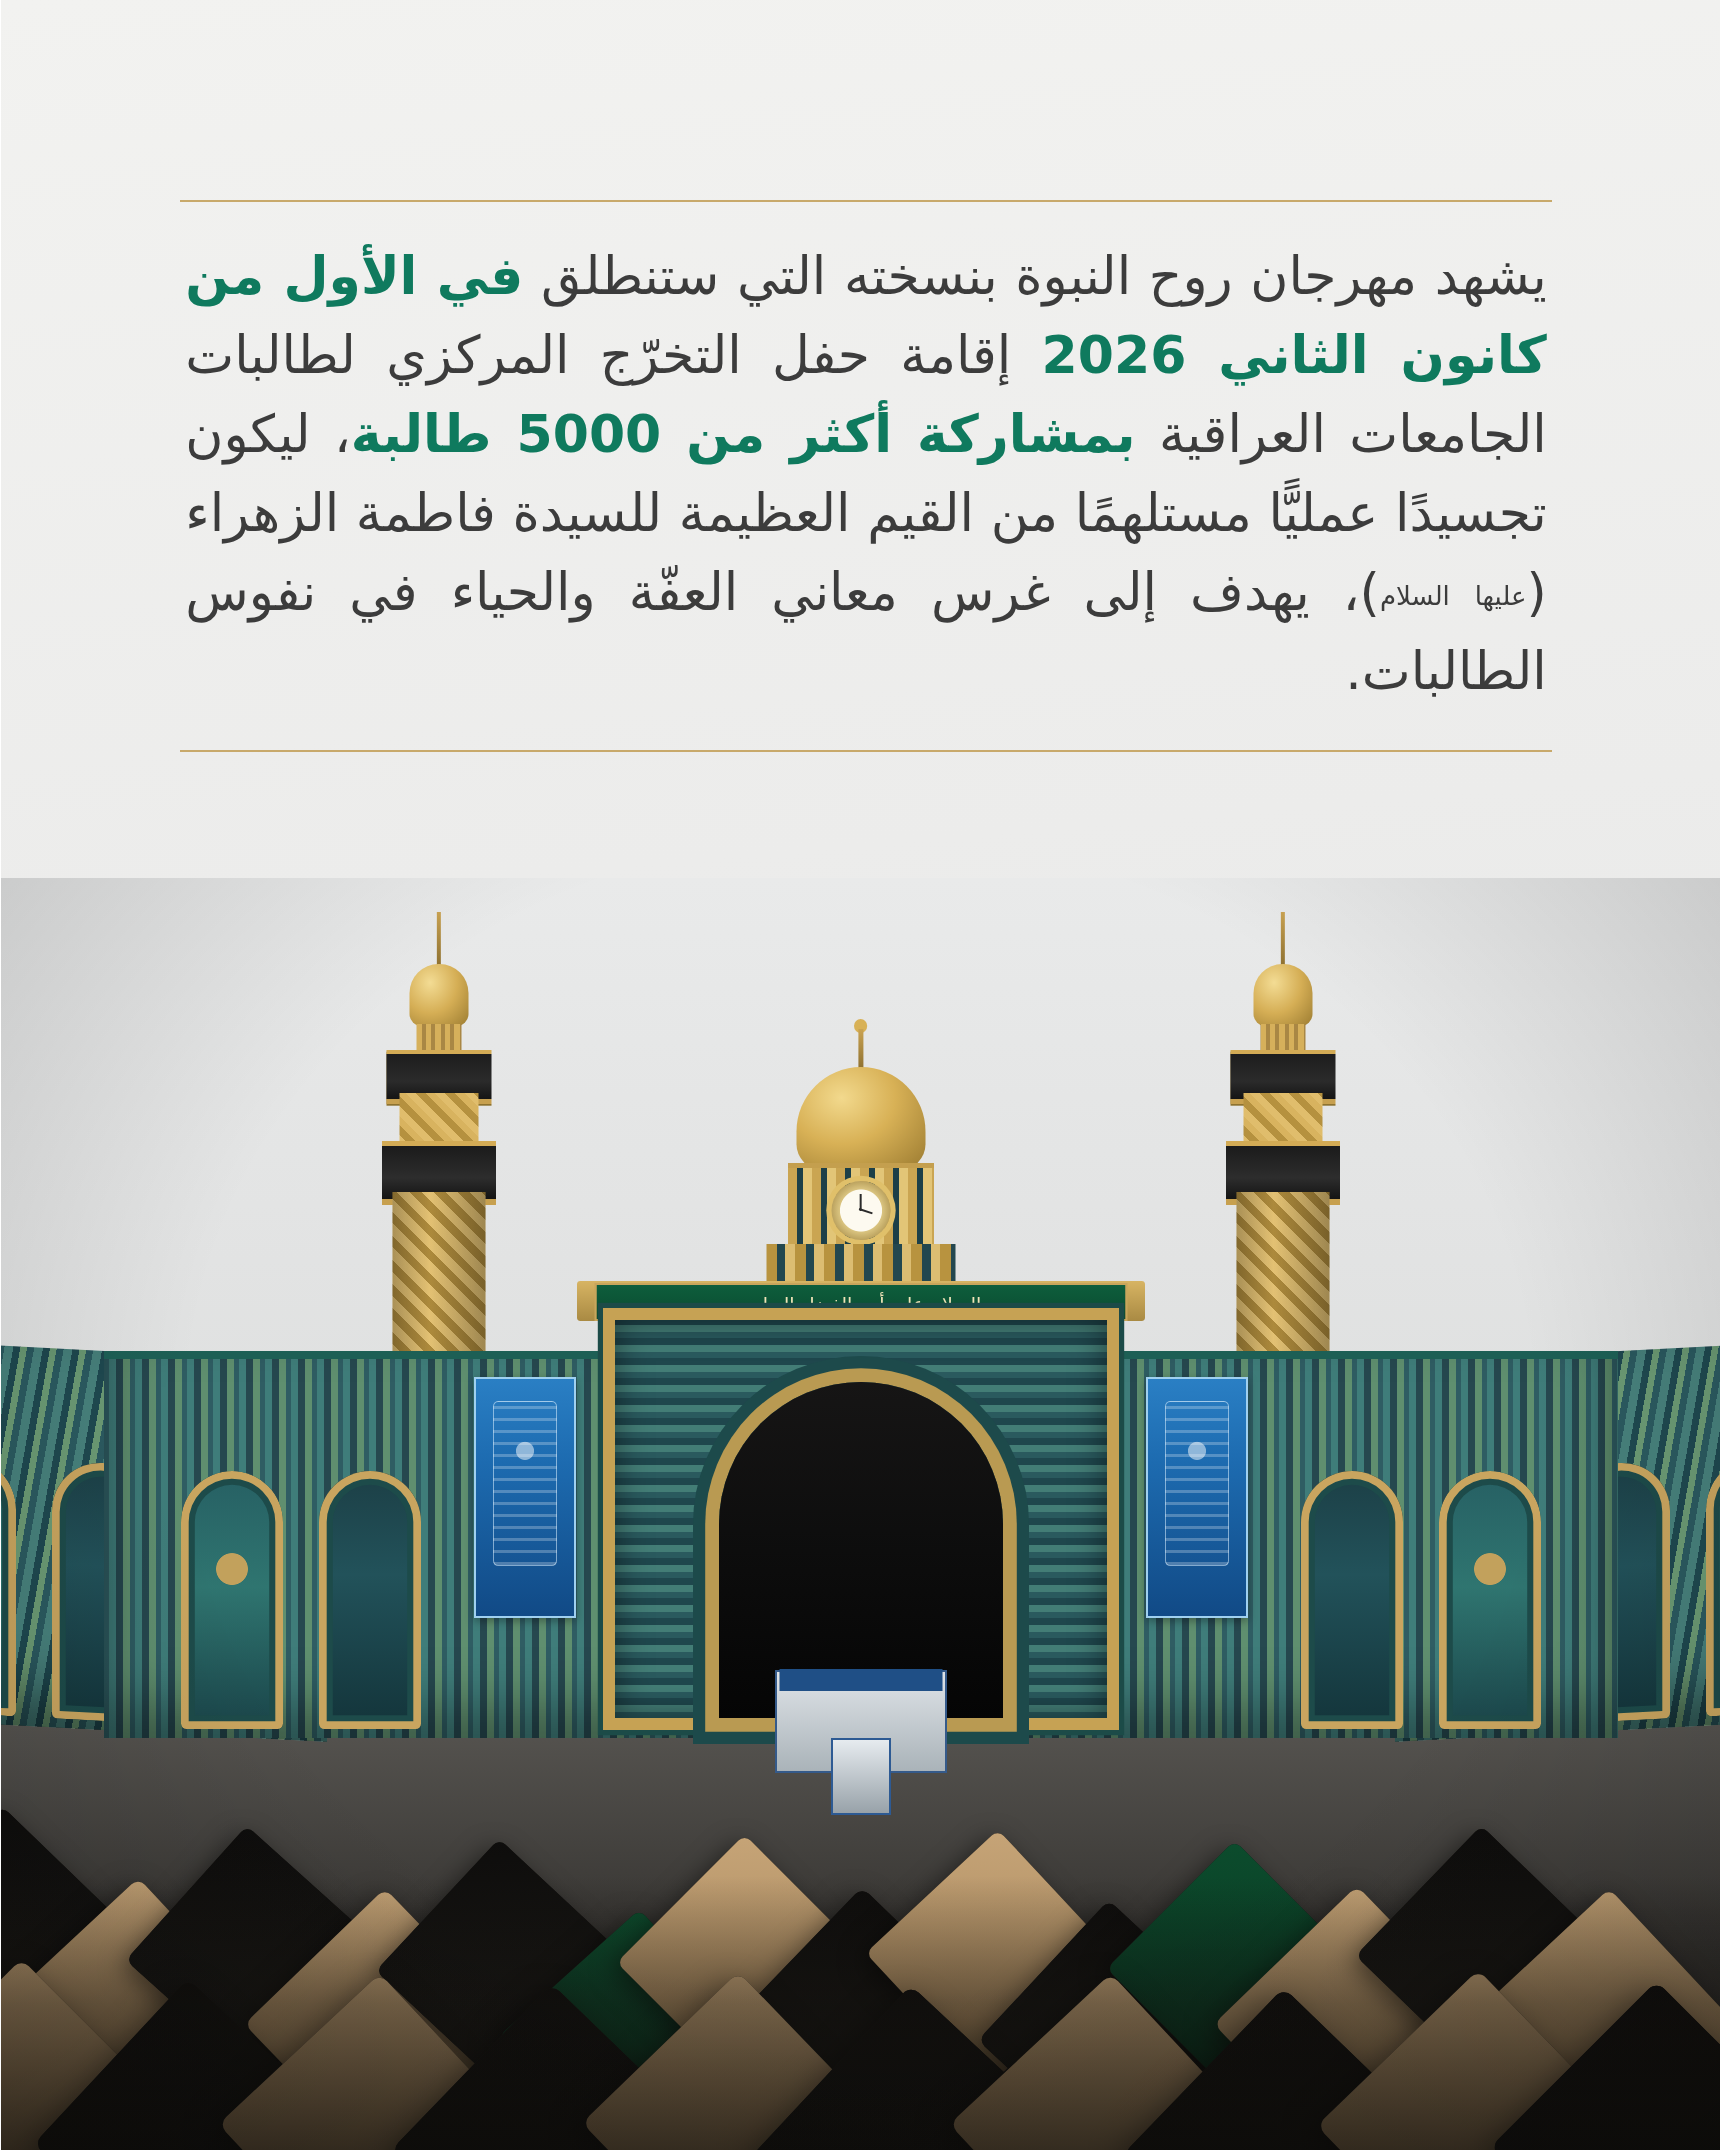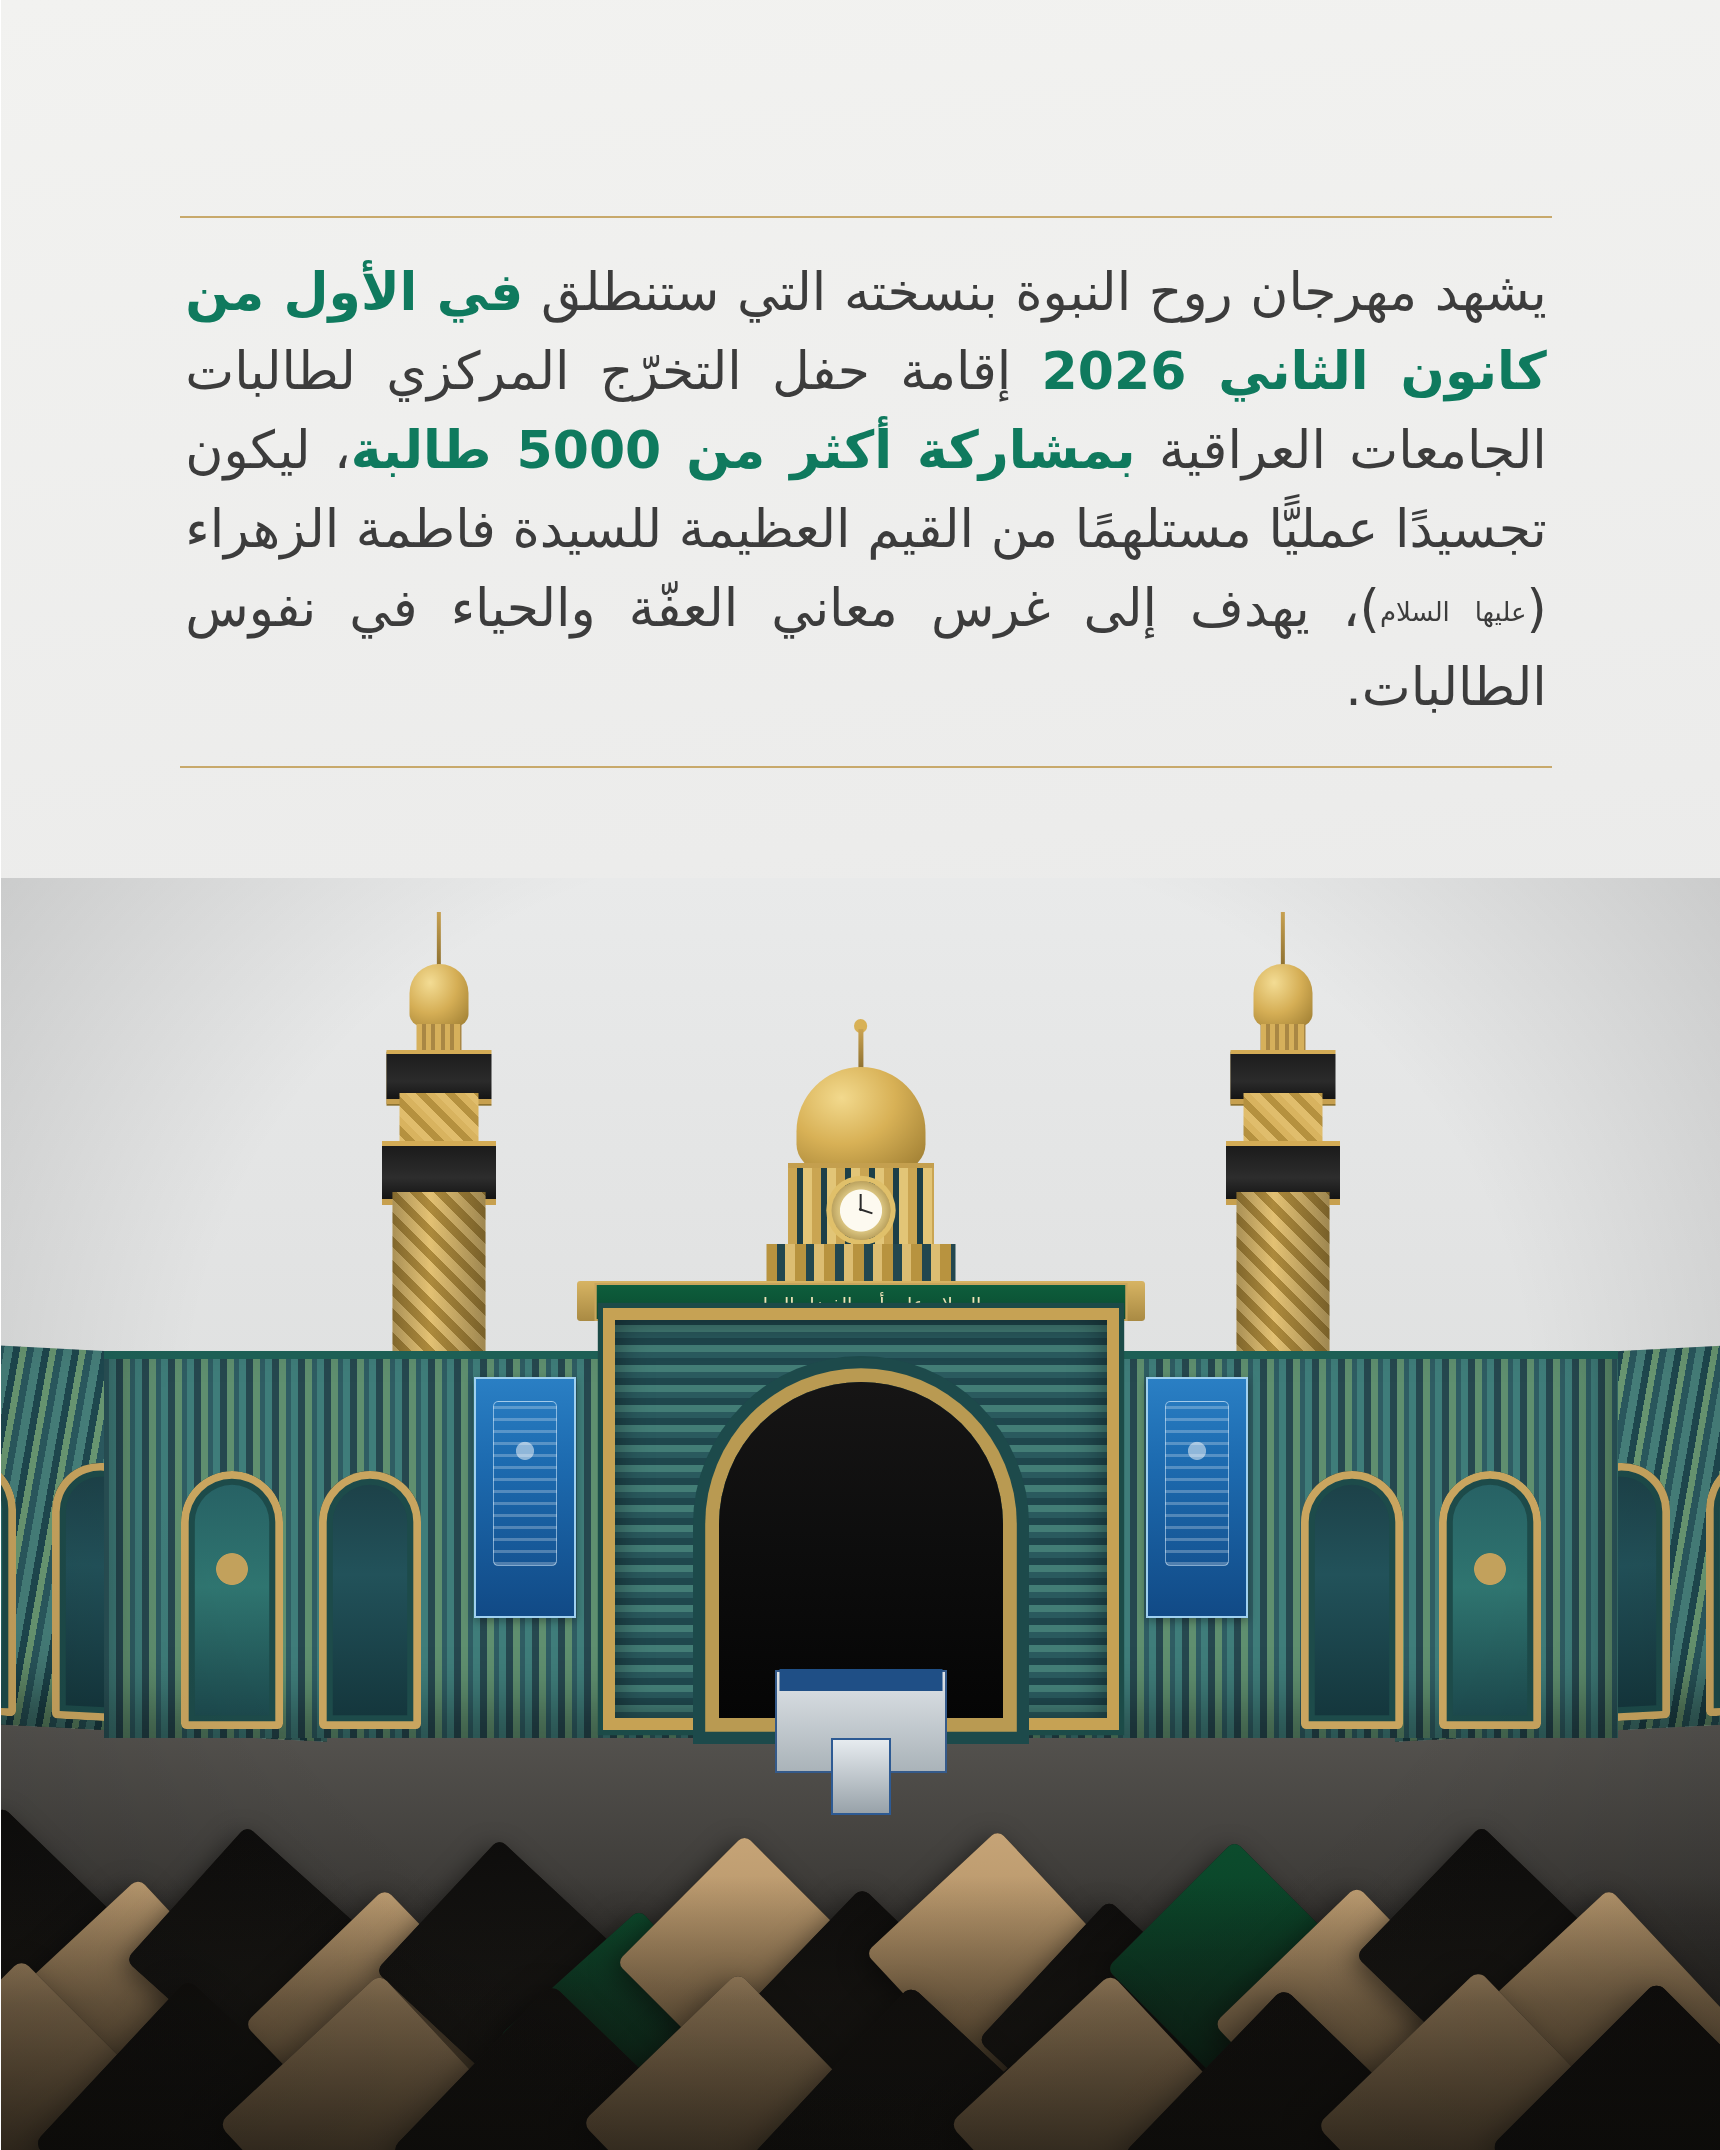--- a/index.html
+++ b/index.html
@@ -24,21 +24,20 @@
 
   
   .text-panel {
     position: absolute;
     top: 200px;
     left: 180px;
     right: 169px;
     padding: 15.5px 0 17px 0;
     border-top: 2.6px solid #c8a96b;
     border-bottom: 2.6px solid #c8a96b;
-    margin-top: 16px;
   }
 
   .body-text {
     margin: 0;
     padding: 19px 5.2px 22.4px 5.2px;
     direction: rtl;
     text-align: justify;
     text-align-last: justify;
     font-size: 52px;
     line-height: 1.52;

